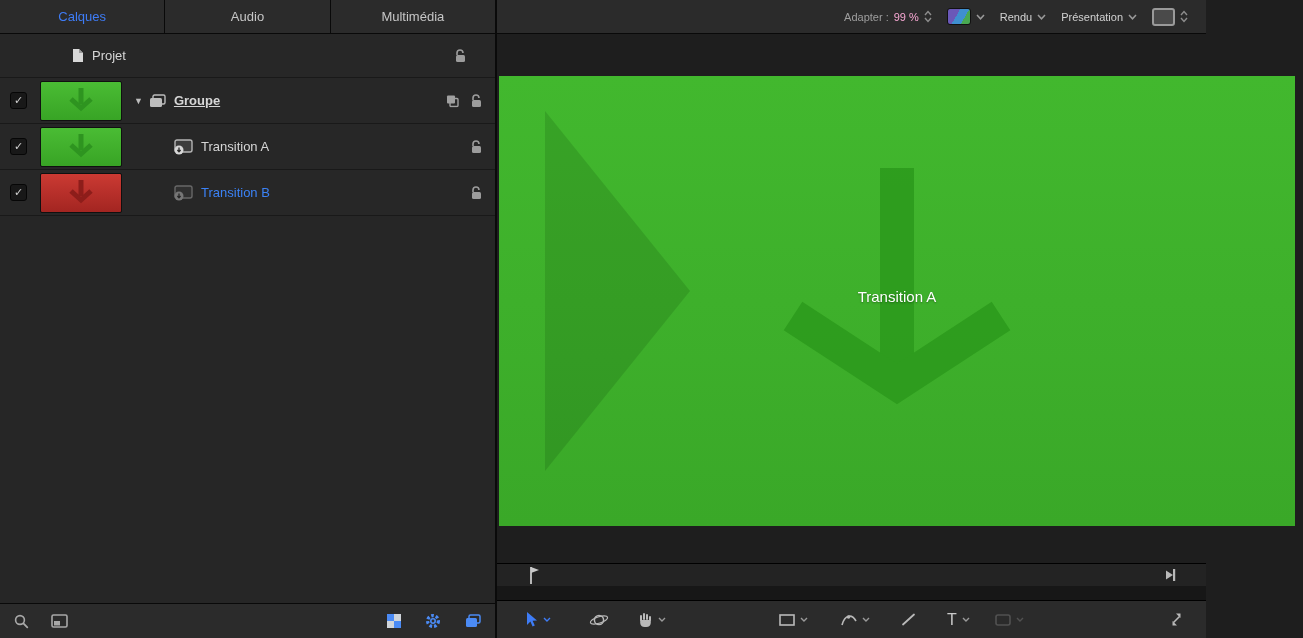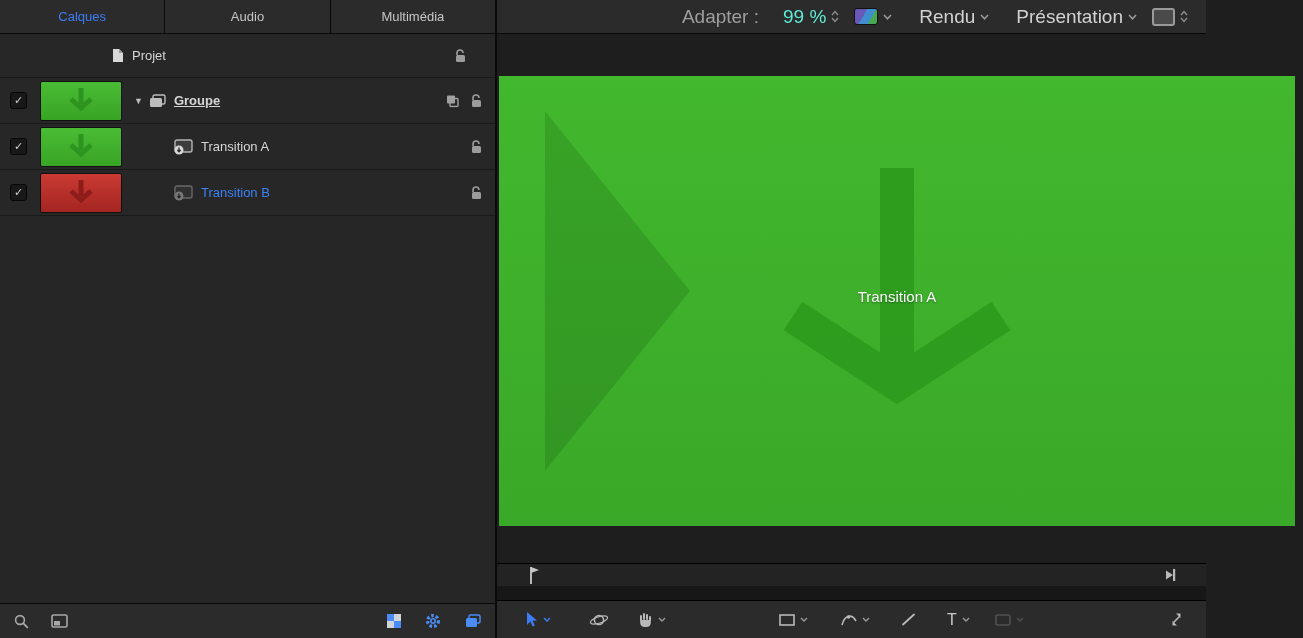--- a/index.html
+++ b/index.html
@@ -13,21 +13,21 @@
   .app{display:flex;width:1206px;height:638px;}
 
   
   .left{width:497px;min-width:497px;display:flex;flex-direction:column;background:#272727;border-right:2px solid #0a0a0a;box-sizing:border-box;}
   .tabs{height:33px;display:flex;background:#2b2b2b;border-bottom:1px solid #090909;}
   .tab{flex:1;display:flex;align-items:center;justify-content:center;font-size:13px;color:#c6c6c6;border-right:1px solid #090909;}
   .tab:last-child{border-right:none;}
   .tab.active{color:#3e7cf6;}
 
   .row{display:flex;align-items:center;position:relative;background:#272727;border-bottom:1px solid #191919;box-sizing:border-box;}
-  .project-row{height:44px;padding-left:112px;}
+  .project-row{height:44px;padding-left:72px;}
   .layer-row{height:46px;}
 
   .file-icon svg,.lock-icon svg{display:block;}
   .row-label{font-size:13px;color:#d6d6d6;margin-left:8px;white-space:nowrap;}
   .row-label.underline{text-decoration:underline;font-weight:bold;}
   .row-label.dimmed{color:#3b82f6;}
 
   .lock-icon{position:absolute;top:50%;transform:translateY(-50%);}
   .lock-pos-project{right:28px;}
   .lock-pos-row{right:12px;}
@@ -46,25 +46,25 @@
 
   .left-fill{flex:1;background:#262626;}
   .left-bottombar{height:34px;background:#2b2b2b;border-top:1px solid #090909;display:flex;align-items:center;padding:0 14px;}
   .lb-left{display:flex;align-items:center;gap:22px;}
   .lb-spacer{flex:1;}
   .lb-right{display:flex;align-items:center;gap:24px;}
 
   
   .right{flex:1;display:flex;flex-direction:column;background:#1e1e1e;min-width:0;}
   .viewer-toolbar{height:33px;background:#2b2b2b;border-bottom:1px solid #090909;display:flex;align-items:center;
-    justify-content:flex-end;gap:15px;padding-right:18px;font-size:19px;}
+    justify-content:flex-end;gap:15px;padding-right:18px;font-size:11px;}
   .vt-group{display:flex;align-items:center;gap:5px;}
   .vt-dimlabel{color:#9e9e9e;}
-  .vt-dimvalue{color:#5eead4;margin-left:19px;}
-  .vt-label{color:#d2d2d2;margin-left:12px;}
+  .vt-dimvalue{color:#f9a8d4;}
+  .vt-label{color:#d2d2d2;}
   .swatch{width:22px;height:15px;border-radius:3px;border:1px solid #111;
     background:linear-gradient(120deg,#6a58b8 0 40%,#3f8fd0 40% 70%,#49a852 70% 100%);}
   .display-btn{width:19px;height:14px;border:2px solid #9a9a9a;border-radius:3px;background:#4a4a4a;}
 
   .stage{flex:1;position:relative;background:#1e1e1e;border-bottom:1px solid #000;}
   .green-canvas{position:absolute;left:2px;top:42px;width:796px;height:450px;
     background:linear-gradient(#42b82e,#3aa828);overflow:hidden;}
   .green-canvas svg{position:absolute;left:0;top:0;}
   .overlay-text{position:absolute;left:0;top:212px;width:100%;text-align:center;
     color:#ffffff;font-size:15px;text-shadow:0 1px 2px rgba(0,0,0,.35);}

